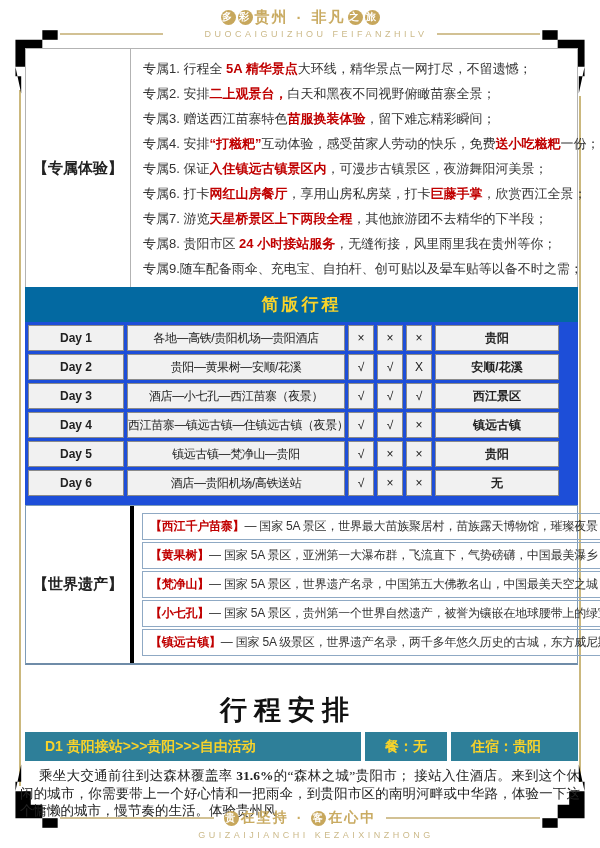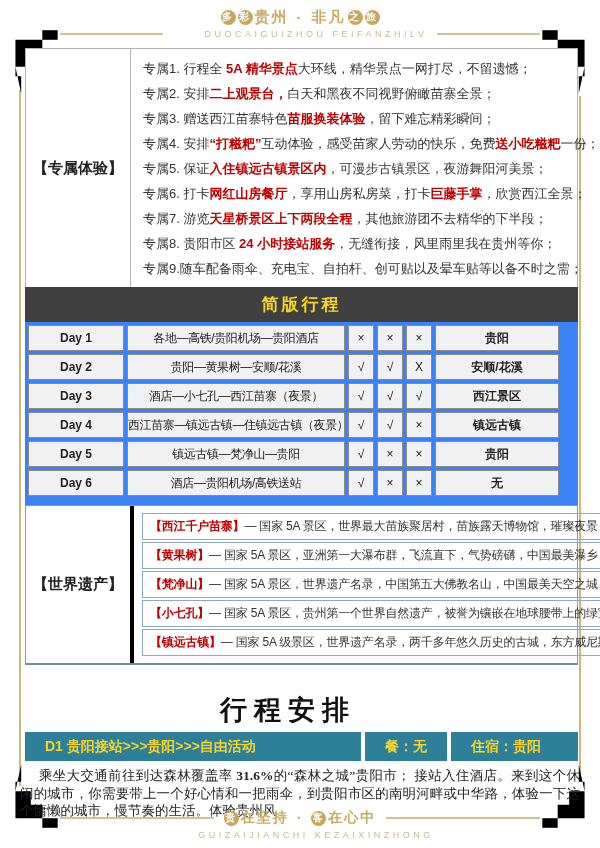--- a/index.html
+++ b/index.html
@@ -34,24 +34,24 @@
   #exclusive{position:absolute;left:25px;top:48px;width:553px;display:flex;
     border:1px solid #b3b3b3;box-sizing:border-box;background:#fff;}
   .side-label{width:104px;flex:0 0 104px;display:flex;align-items:center;justify-content:center;
     font-size:15px;font-weight:bold;color:#222;border-right:1px solid #b3b3b3;}
   #exclusive-list{flex:1;padding:7px 6px 7px 12px;}
   .exc-item{font-size:13px;line-height:25px;white-space:nowrap;overflow:hidden;color:#333;}
   .red{color:#c00000;font-weight:bold;}
   .bold{font-weight:bold;}
   
   #simple-header{position:absolute;left:25px;top:287px;width:553px;height:35px;
-    background:#404040;color:#f8d32a;font-size:17px;font-weight:bold;letter-spacing:3px;
+    background:#0369a1;color:#f8d32a;font-size:17px;font-weight:bold;letter-spacing:3px;
     display:flex;align-items:center;justify-content:center;box-sizing:border-box;}
   #day-table-wrap{position:absolute;left:25px;top:322px;width:553px;height:183px;
-    background:#3b82f6;box-sizing:border-box;padding:0 16px 8px 0;}
+    background:#1d4ed8;box-sizing:border-box;padding:0 16px 8px 0;}
   table.days{border-collapse:separate;border-spacing:3px;width:537px;table-layout:fixed;}
   table.days td{background:#f1f1f1;border:1px solid #8a8a8a;height:24px;
     font-size:12px;color:#222;text-align:center;vertical-align:middle;padding:0;}
   td.c-day{font-weight:bold;font-size:13px;}
   td.c-route{text-align:left;padding-left:8px;white-space:nowrap;overflow:hidden;letter-spacing:-0.4px;}
   td.c-stay{font-weight:bold;font-size:13px;margin-top:25px;}
   
   #heritage{position:absolute;left:25px;top:505px;width:553px;height:160px;display:flex;
     border:1px solid #7e9cb8;border-bottom:2px solid #6f8ca8;box-sizing:border-box;background:#fff;}
   #heritage .side-label{border-right:4px solid #000000;}

